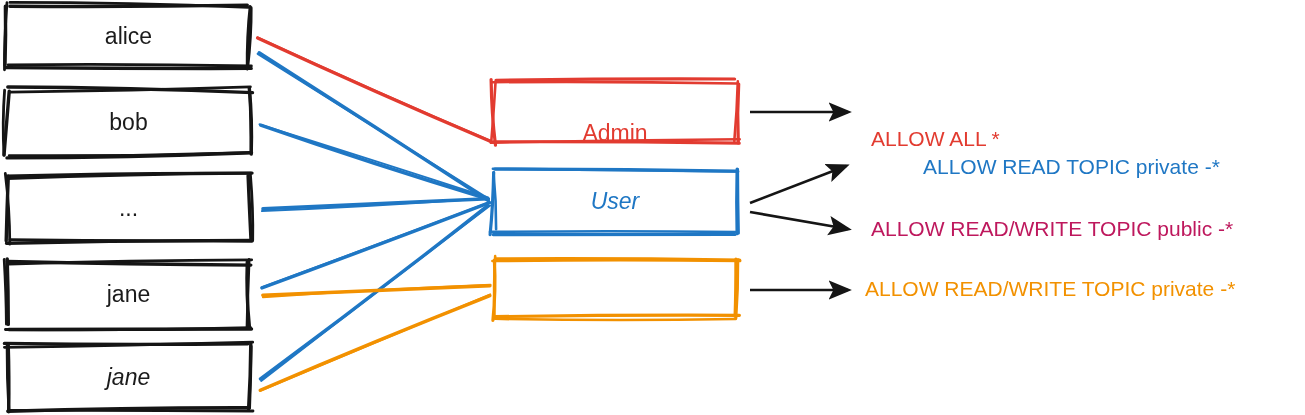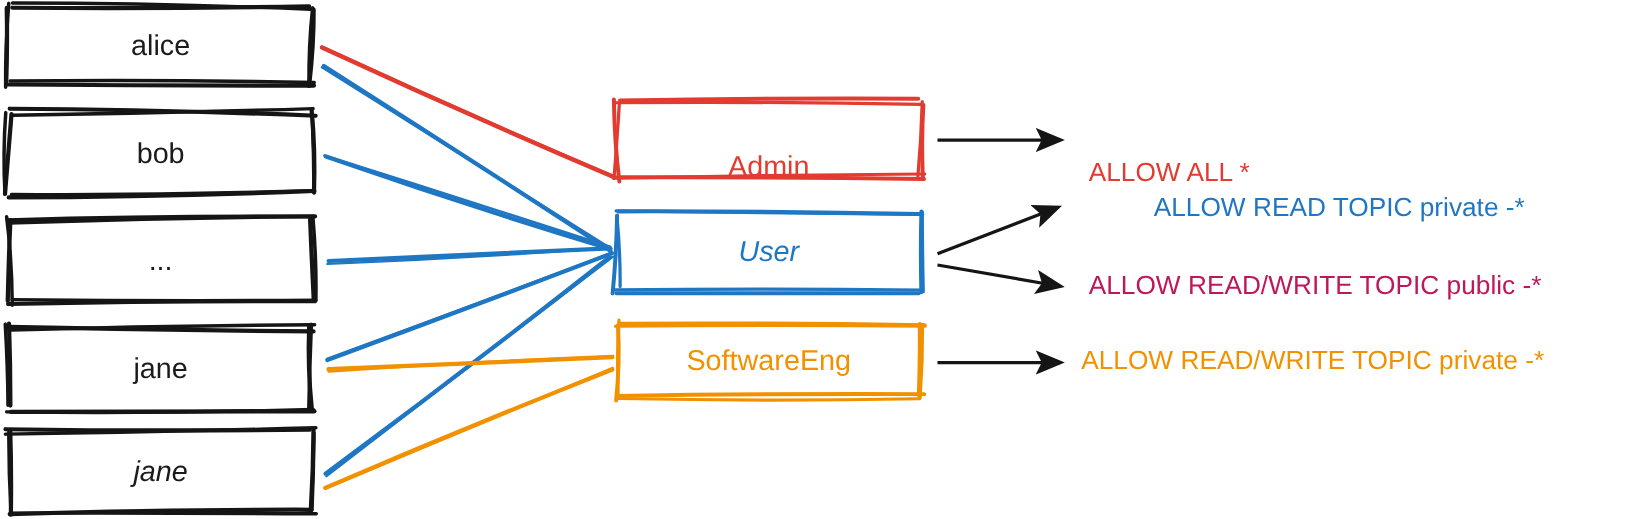--- a/index.html
+++ b/index.html
@@ -154,21 +154,20 @@
         <svg width="256" height="72" style="position: absolute; left: -6px; top: -6px; overflow: visible;">
           <path d="M9.1,6.9 Q132.3,6.2 252.7,8.1" stroke="#f29100" stroke-width="3.20" fill="none" stroke-linecap="round"></path>
           <path d="M248.9,7.2 Q249.0,37.5 248.1,64.4" stroke="#f29100" stroke-width="3.20" fill="none" stroke-linecap="round"></path>
           <path d="M252.4,63.3 Q128.6,62.8 7.8,64.7" stroke="#f29100" stroke-width="3.20" fill="none" stroke-linecap="round"></path>
           <path d="M5.9,68.4 Q9.0,39.5 7.4,8.2" stroke="#f29100" stroke-width="3.20" fill="none" stroke-linecap="round"></path>
           <path d="M5.4,9.0 Q126.9,7.7 253.1,8.9" stroke="#f29100" stroke-width="2.60" fill="none" stroke-linecap="round"></path>
           <path d="M251.0,7.5 Q251.2,36.6 249.1,66.2" stroke="#f29100" stroke-width="2.60" fill="none" stroke-linecap="round"></path>
           <path d="M248.7,67.0 Q126.4,69.2 7.9,66.8" stroke="#f29100" stroke-width="2.60" fill="none" stroke-linecap="round"></path>
           <path d="M7.5,64.4 Q6.4,33.4 8.2,4.1" stroke="#f29100" stroke-width="2.60" fill="none" stroke-linecap="round"></path>
         </svg>
-        <span class="label" style="color: rgb(242, 145, 0); position: relative;">SoftwareEng</span>
       </div>
     </div>
 
   <svg class="layer" id="arrow-layer">
     <defs>
       <marker id="head" viewBox="0 0 12 10" refX="10" refY="5" markerWidth="9" markerHeight="8" orient="auto-start-reverse">
         <path d="M0,0 L12,5 L0,10 L2.5,5 Z" fill="#151515"></path>
       </marker>
     </defs>
   <path d="M750,112 L848,112" stroke="#151515" stroke-width="2.6" fill="none" marker-end="url(#head)"></path>

